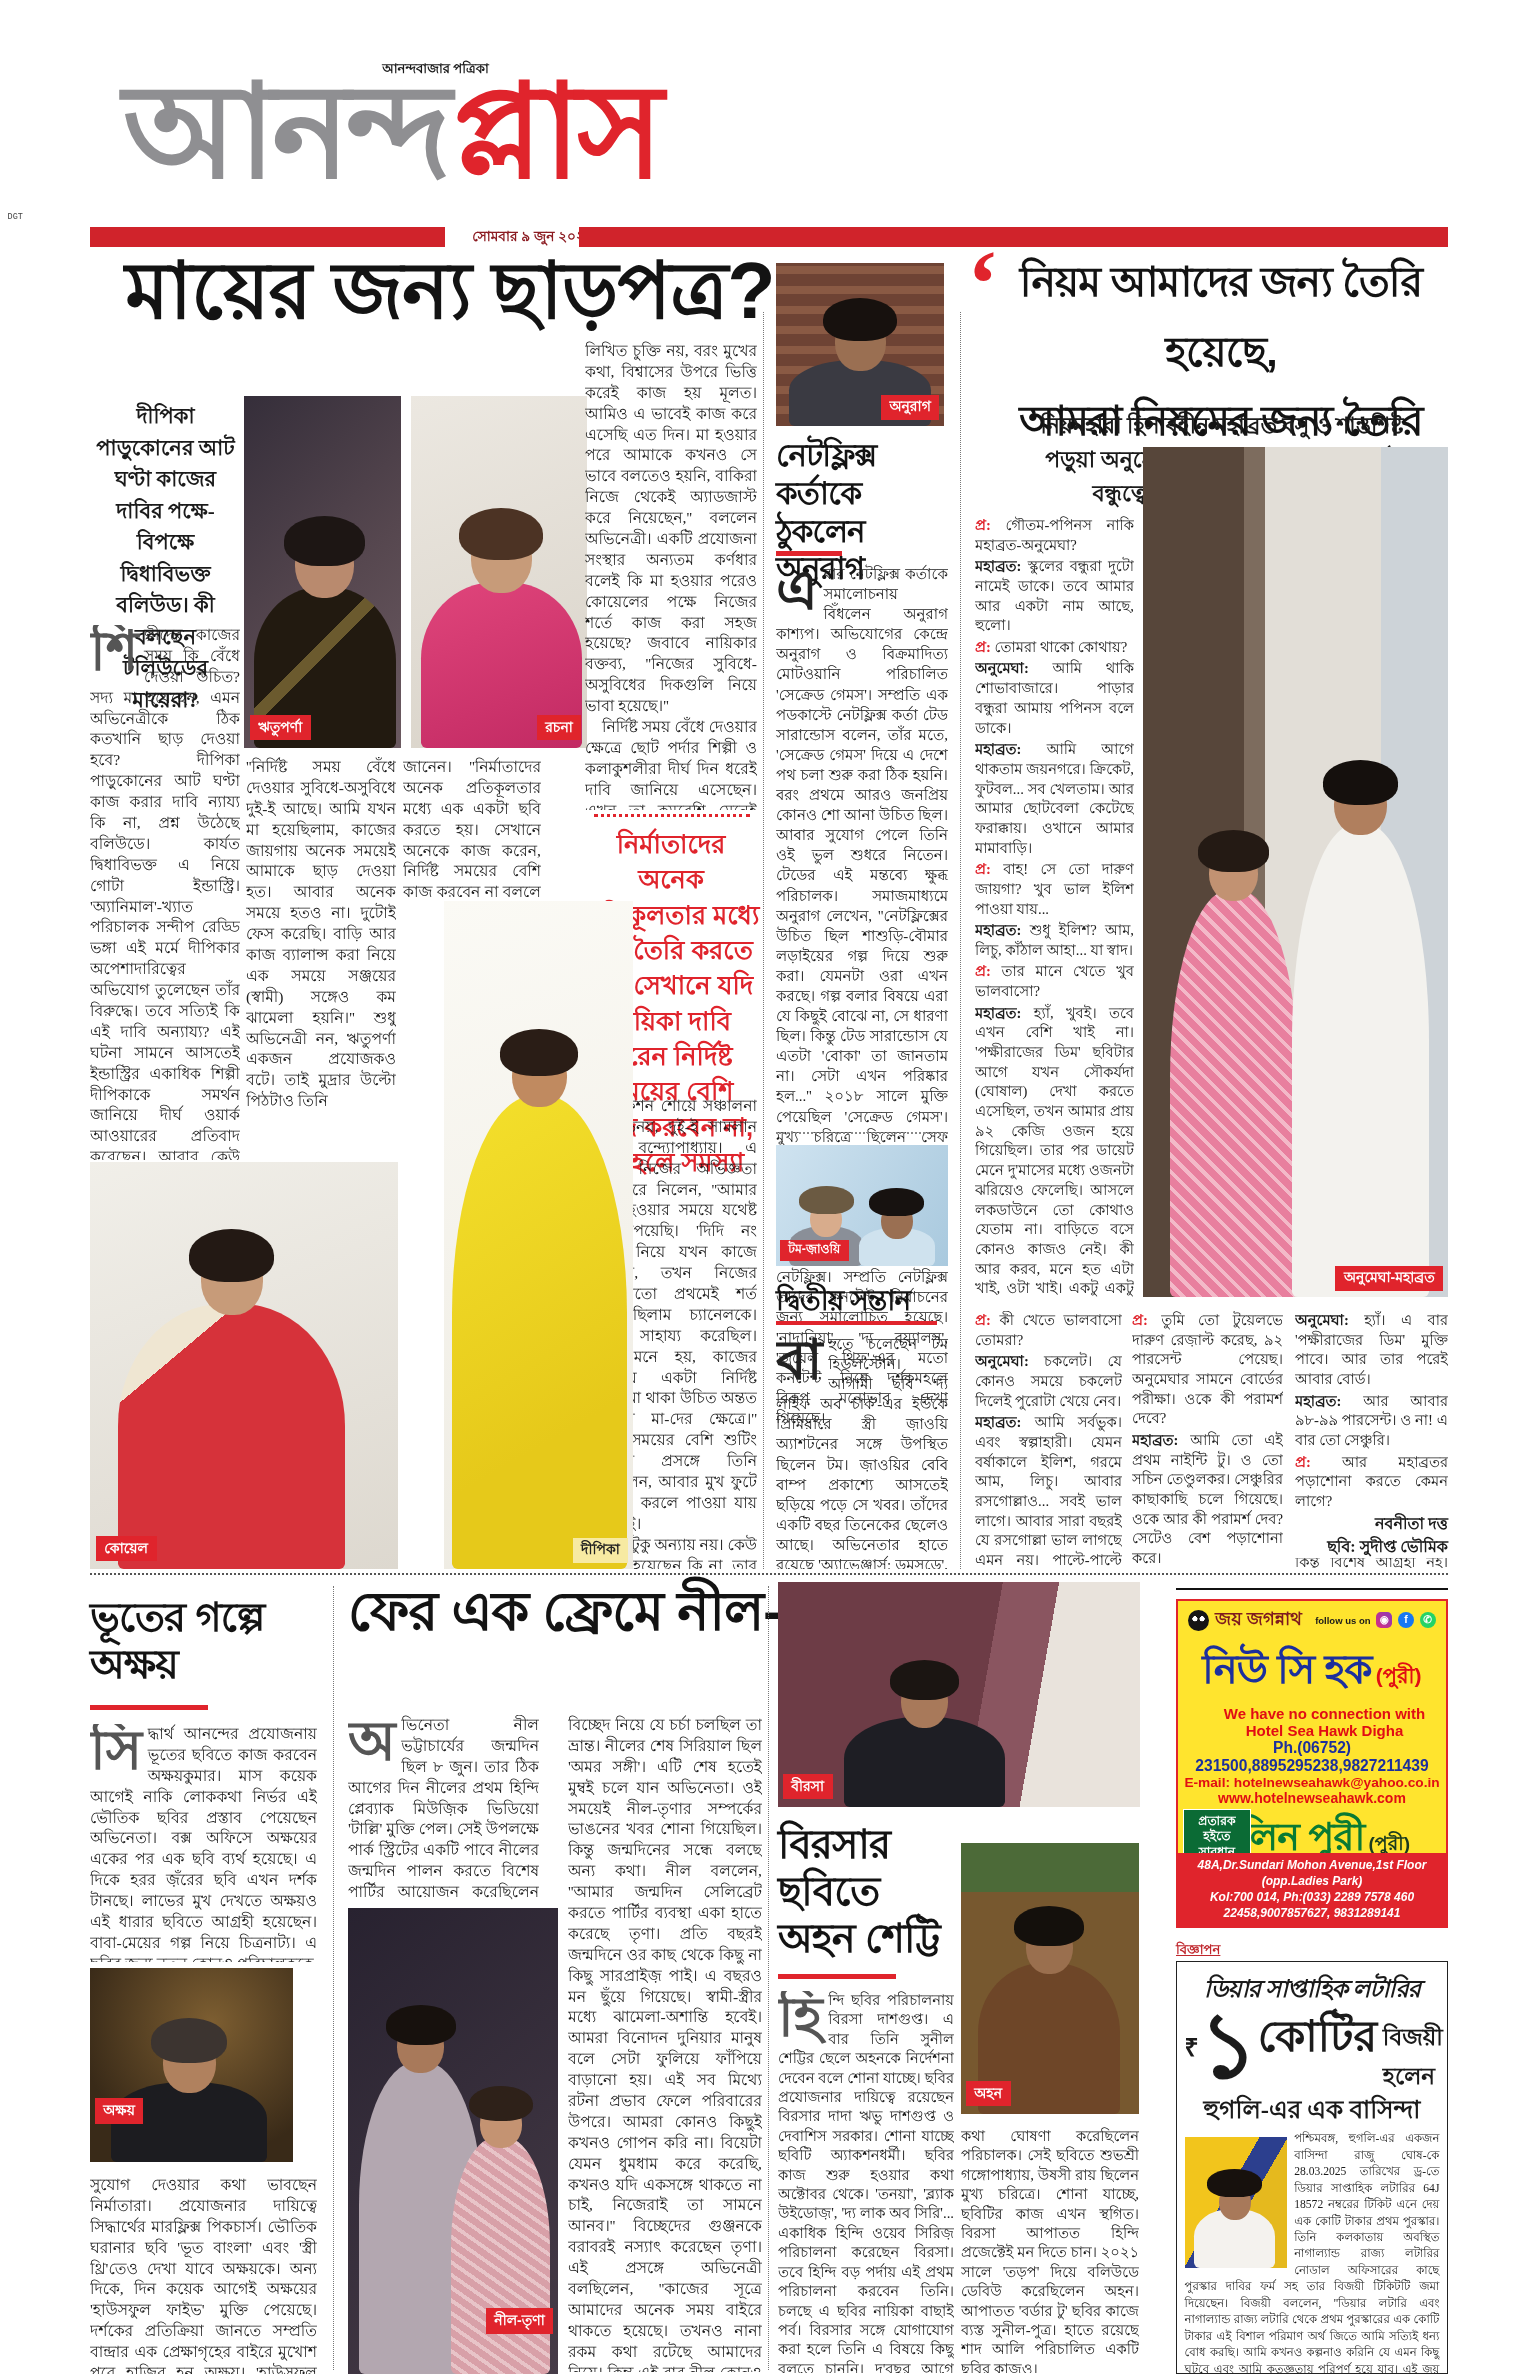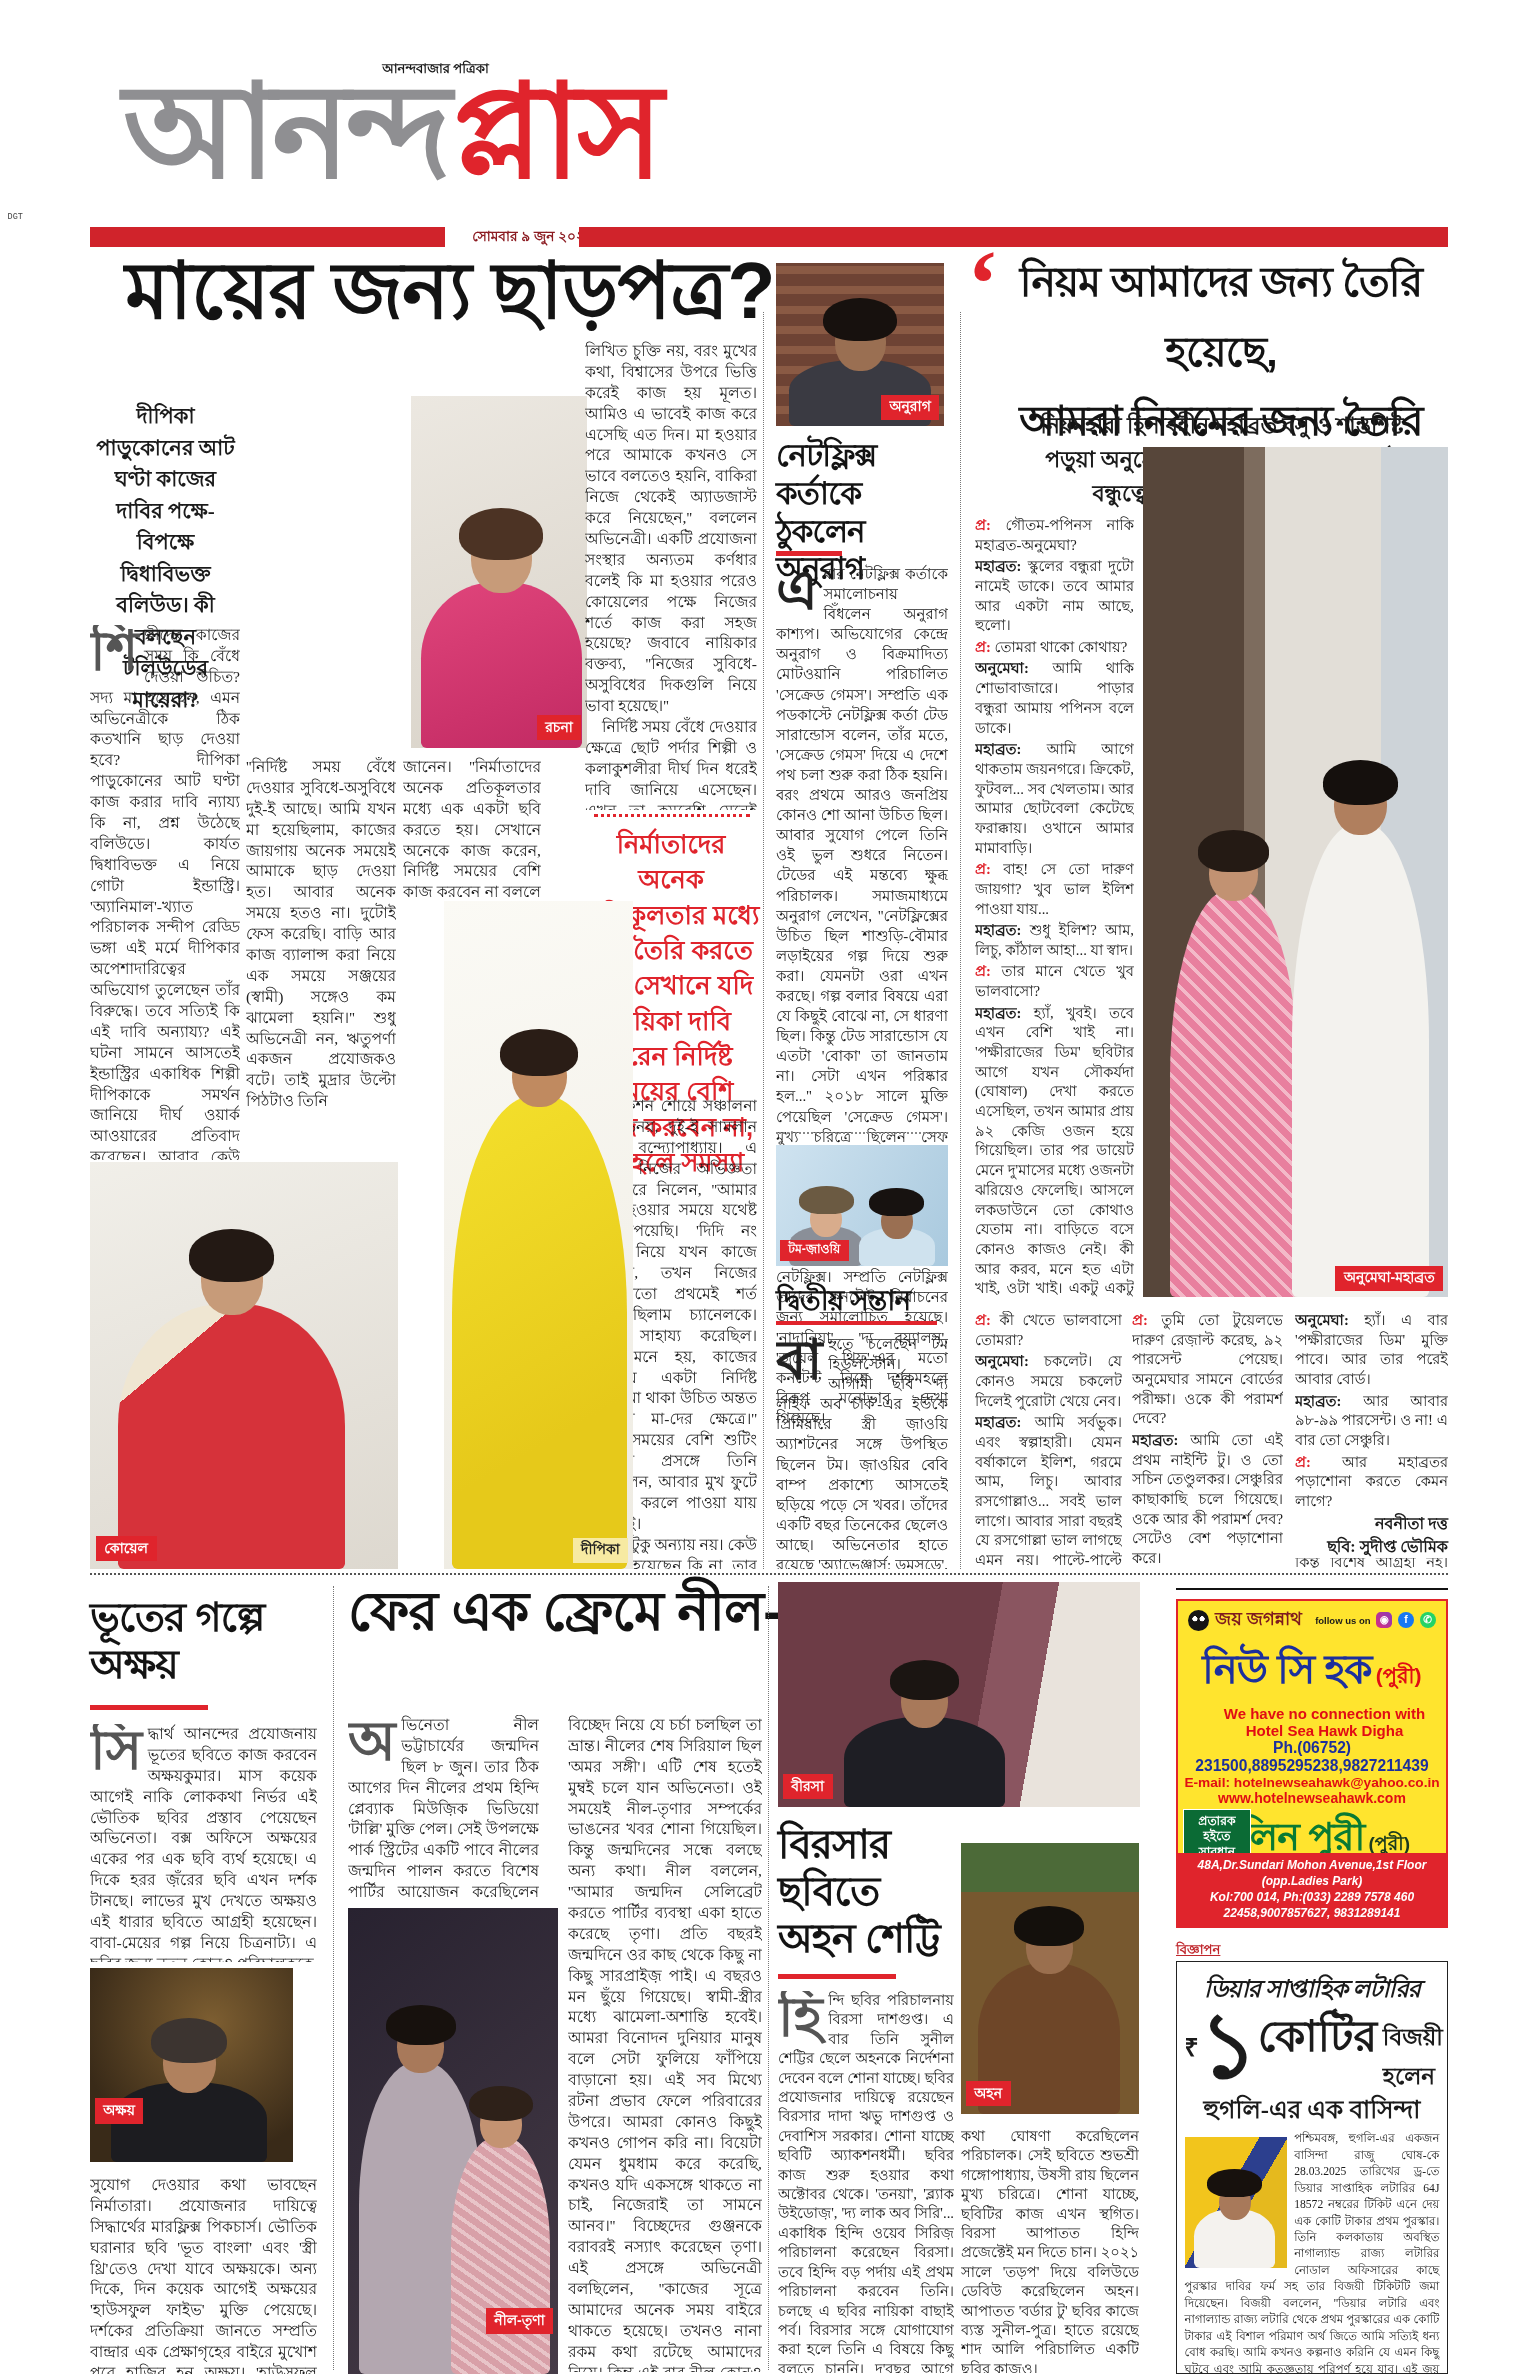--- a/index.html
+++ b/index.html
@@ -108,20 +108,27 @@
     <span class="logo-gray" style="font-size:131px;font-weight:bold;line-height:1.1;letter-spacing:-3.8px;">আনন্দ</span>
     <span class="logo-red" style="font-size:131px;font-weight:bold;line-height:1.1;letter-spacing:-3.8px;margin-left:5.7px;">প্লাস</span>
   </div>
   <div class="abs redbar" style="left:90px;top:227px;width:355px;"></div>
   <div class="abs datebox" style="left:466px;top:227px;width:134px;">সোমবার ৯ জুন ২০২৫</div>
   <div class="abs redbar" style="left:579px;top:227px;width:869px;"></div>
 
   <div class="abs hl" style="left:95px;top:250px;width:710px;font-size:79px;text-align:center;line-height:1.05;">মায়ের জন্য ছাড়পত্র?</div>
   <div class="abs standfirst" style="left:90px;top:401px;width:151px;">দীপিকা পাড়ুকোনের আট ঘণ্টা কাজের দাবির পক্ষে-বিপক্ষে দ্বিধাবিভক্ত বলিউড। কী বলছেন টলিউডের মায়েরা?</div>
 
+  <div class="ph bg-ritu" style="left:244px;top:396px;width:157px;height:352px;">
+    <div class="fig" style="--hw:59px;--bw:142px;--bh:161px;--skin:#b98a6e;--hair:#1d1614;--cloth:linear-gradient(135deg,#221a10 0 40%,#6b5a2e 40% 46%,#221a10 46% 100%);left:9.5px;">
+        <div class="hd"></div>
+        <div class="bd"></div>
+      </div>
+    <span class="cap" style="left:5.7px;bottom:7.6px;">ঋতুপর্ণা</span>
+  </div>
   <div class="ph bg-rach" style="left:411px;top:396px;width:176px;height:352px;">
     <div class="fig" style="--hw:61px;--bw:161px;--bh:166px;--skin:#c79b79;--hair:#4c3324;--cloth:linear-gradient(160deg,#e0457b,#c22a63);left:9.5px;">
         <div class="hd"></div>
         <div class="bd"></div>
       </div>
     <span class="cap" style="right:5.7px;bottom:7.6px;">রচনা</span>
   </div>
 
   <div class="abs bodytxt jt" style="left:90px;top:625px;width:150px;height:535px;">
     <span class="dc">শি</span><span>ল্পীদের কাজের সময় কি বেঁধে দেওয়া উচিত? সদ্য মা হয়েছেন, এমন অভিনেত্রীকে ঠিক কতখানি ছাড় দেওয়া হবে? দীপিকা পাড়ুকোনের আট ঘণ্টা কাজ করার দাবি ন্যায্য কি না, প্রশ্ন উঠেছে বলিউডে। কার্যত দ্বিধাবিভক্ত এ নিয়ে গোটা ইন্ডাস্ট্রি। 'অ্যানিমাল'-খ্যাত পরিচালক সন্দীপ রেড্ডি ভঙ্গা এই মর্মে দীপিকার অপেশাদারিত্বের অভিযোগ তুলেছেন তাঁর বিরুদ্ধে। তবে সত্যিই কি এই দাবি অন্যায্য? এই ঘটনা সামনে আসতেই ইন্ডাস্ট্রির একাধিক শিল্পী দীপিকাকে সমর্থন জানিয়ে দীর্ঘ ওয়ার্ক আওয়ারের প্রতিবাদ করেছেন। আবার কেউ বলছেন, নির্মাতাদের দিকটিও দেখা দরকার এ ক্ষেত্রে। বাংলা ইন্ডাস্ট্রিতে যে বাজেট ও সীমিত পরিসরের মধ্যে কাজ করতে হয়, সেখানে কতখানি যুক্তিযুক্ত এই দাবি? প্রশ্ন রাখা হয়েছিল টালিগঞ্জের অভিনেত্রীদের কাছে।</span>

